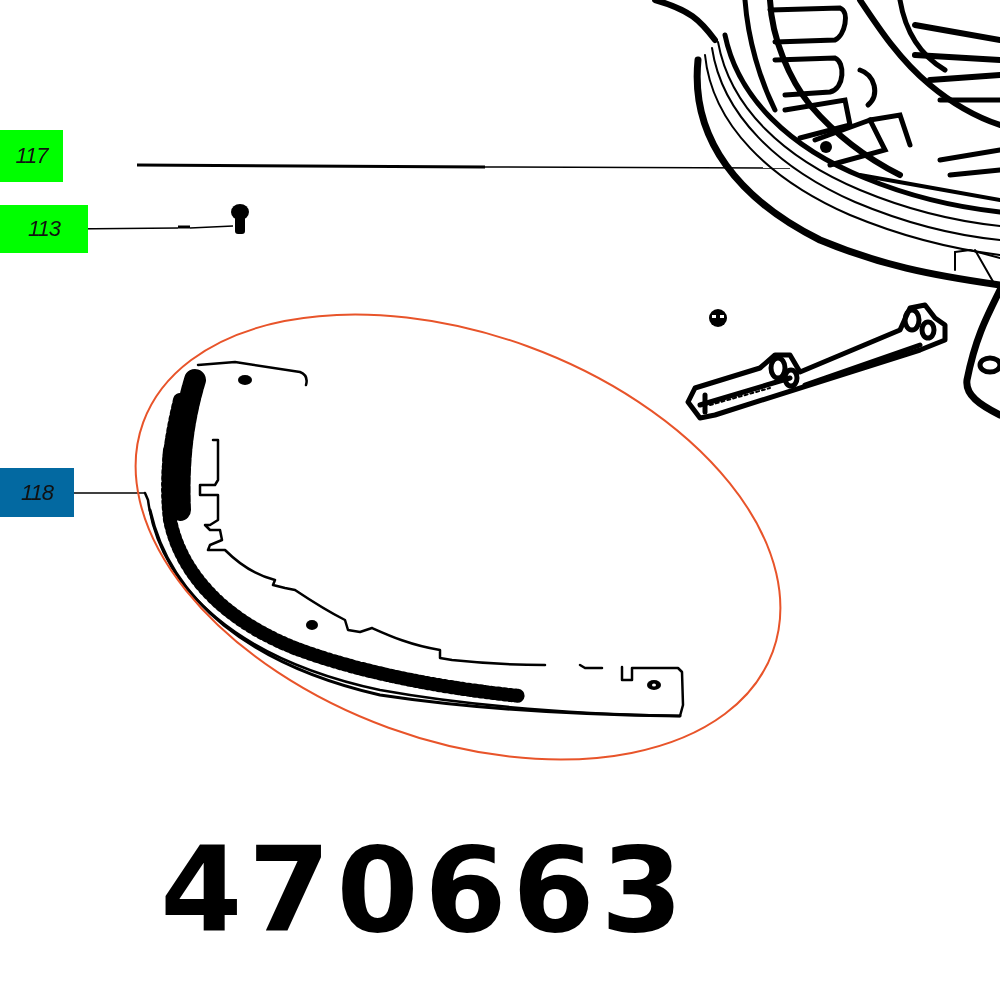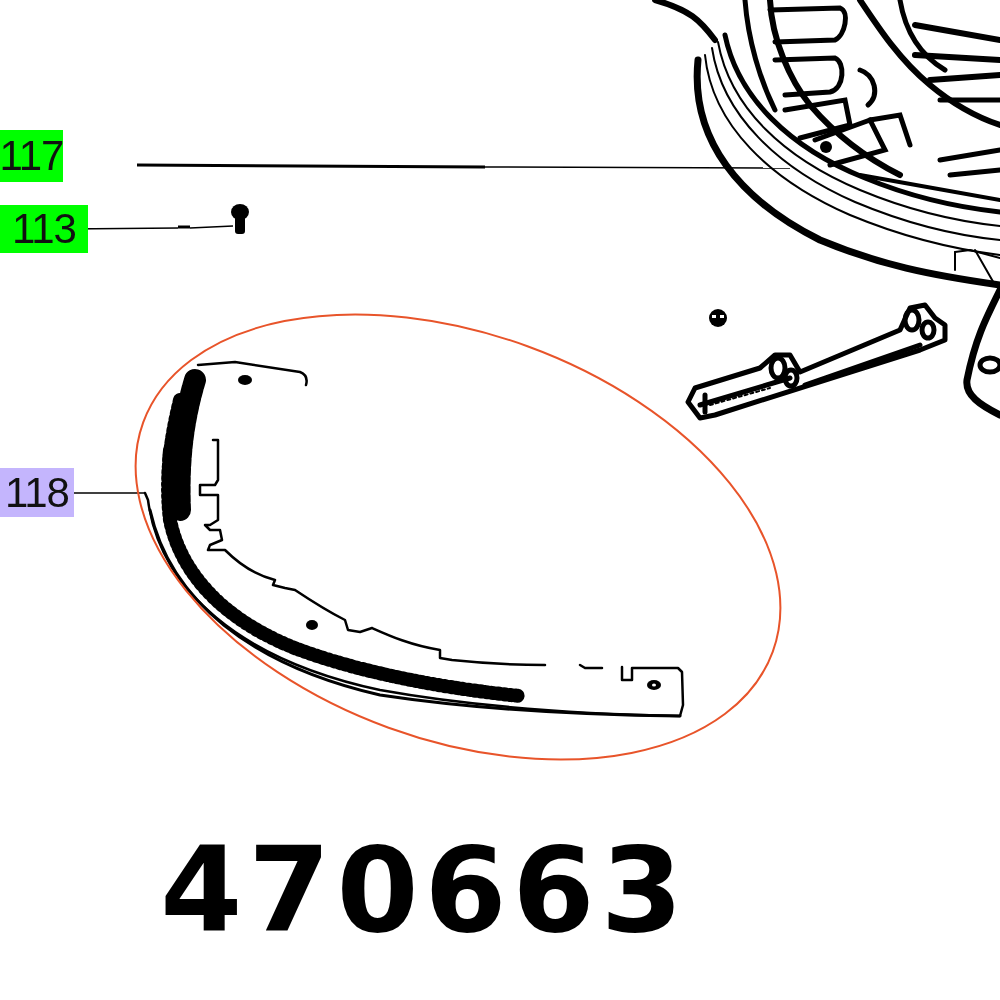--- a/index.html
+++ b/index.html
@@ -1,23 +1,23 @@
 <!DOCTYPE html>
 <html><head>
   <meta charset="utf-8">
   <style>
     html, body { margin: 0; padding: 0; background: #ffffff; }
     body { width: 1000px; height: 1000px; position: relative; overflow: hidden; font-family: "Liberation Sans", sans-serif; }
     .callout {
       position: absolute; display: flex; align-items: center; justify-content: center;
-      font-family: "Liberation Sans", sans-serif; font-size: 42px; color: #111111;
-      letter-spacing: -1px; box-sizing: border-box;
+      font-family: "Liberation Sans", sans-serif; font-size: 22px; color: #111111;
+      letter-spacing: -1px; box-sizing: border-box; font-style: italic;
     }
     .callout.green { background: #00ff00; }
-    .callout.red { background: #c4b5fd; }
+    .callout.red { background: #0369a1; }
     #c117 { left: 0; top: 130px; width: 63px; height: 52px; }
     #c113 { left: 0; top: 205px; width: 88px; height: 48px; }
     #c118 { left: 0; top: 468px; width: 74px; height: 49px; }
     .drawing { position: absolute; left: 0; top: 0; width: 1000px; height: 1000px; }
     .part-number {
       position: absolute; left: 0; top: 820px; width: 849px; text-align: center;
       font-family: "DejaVu Sans", sans-serif; font-weight: bold; font-size: 118px;
       color: #000000; letter-spacing: 6px; line-height: 140px;
     }
   </style>

